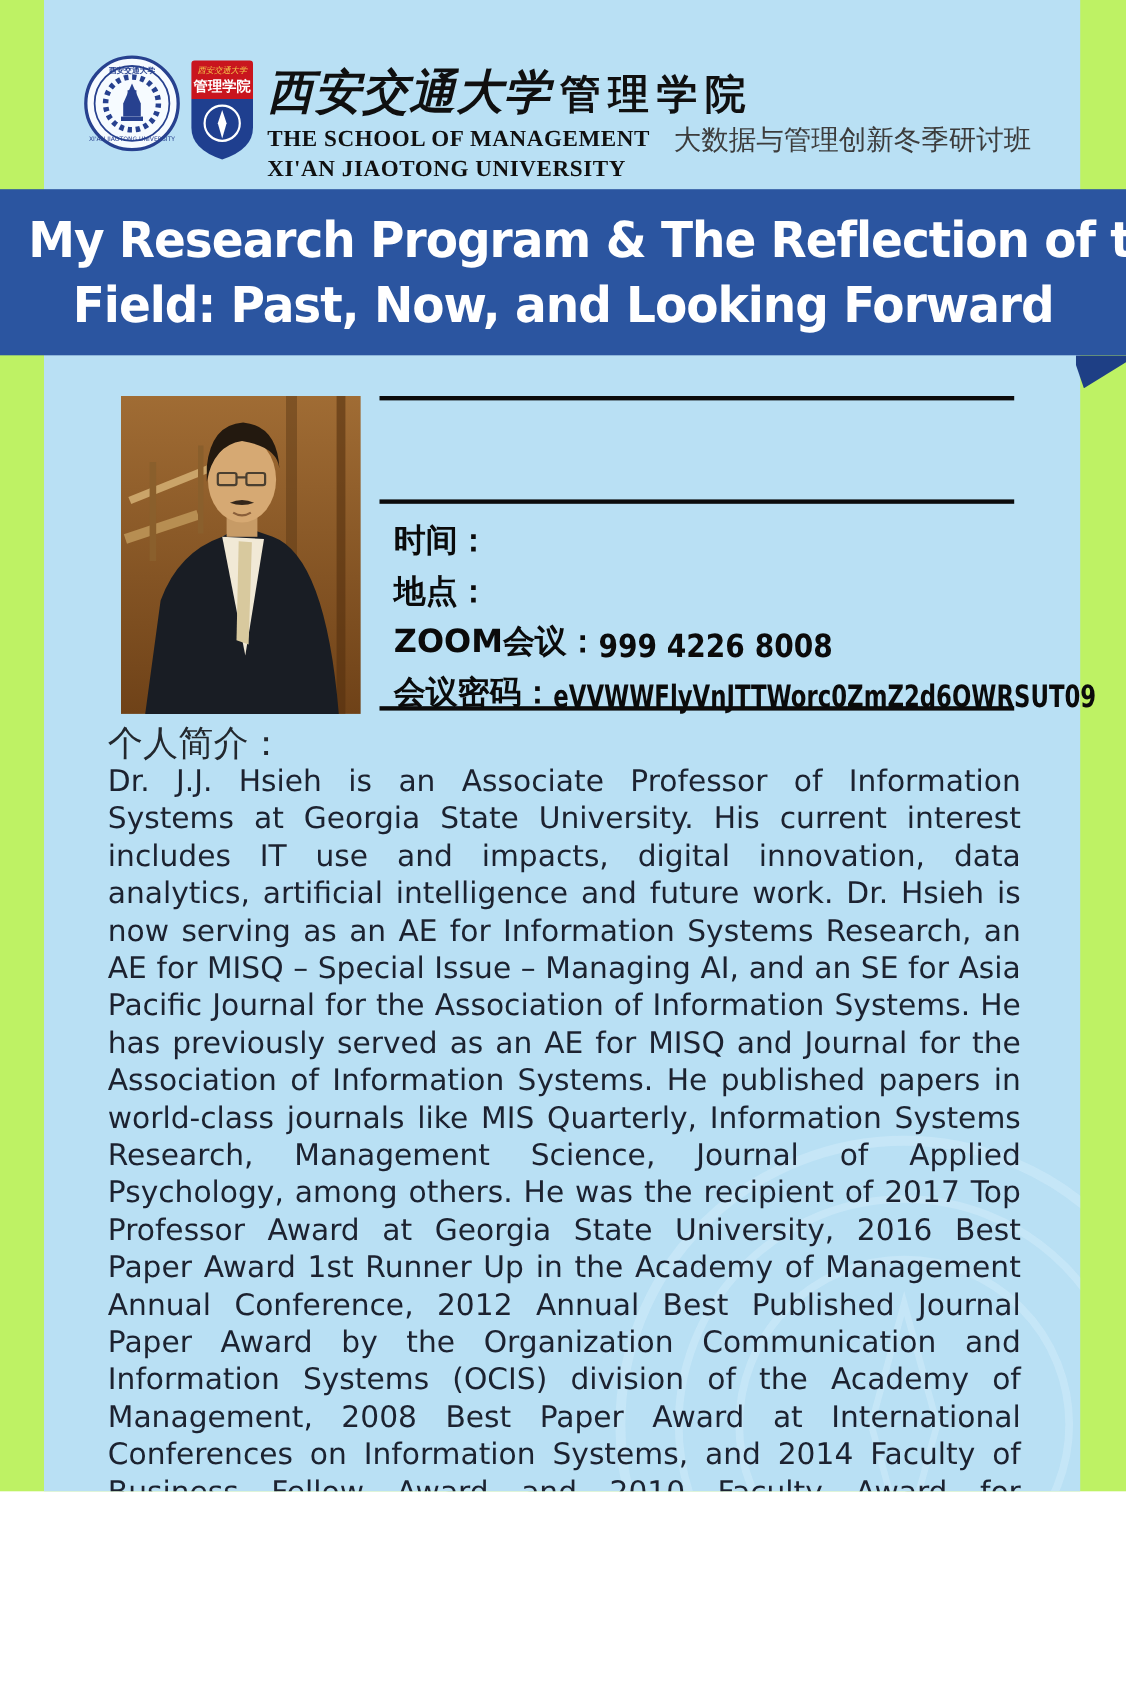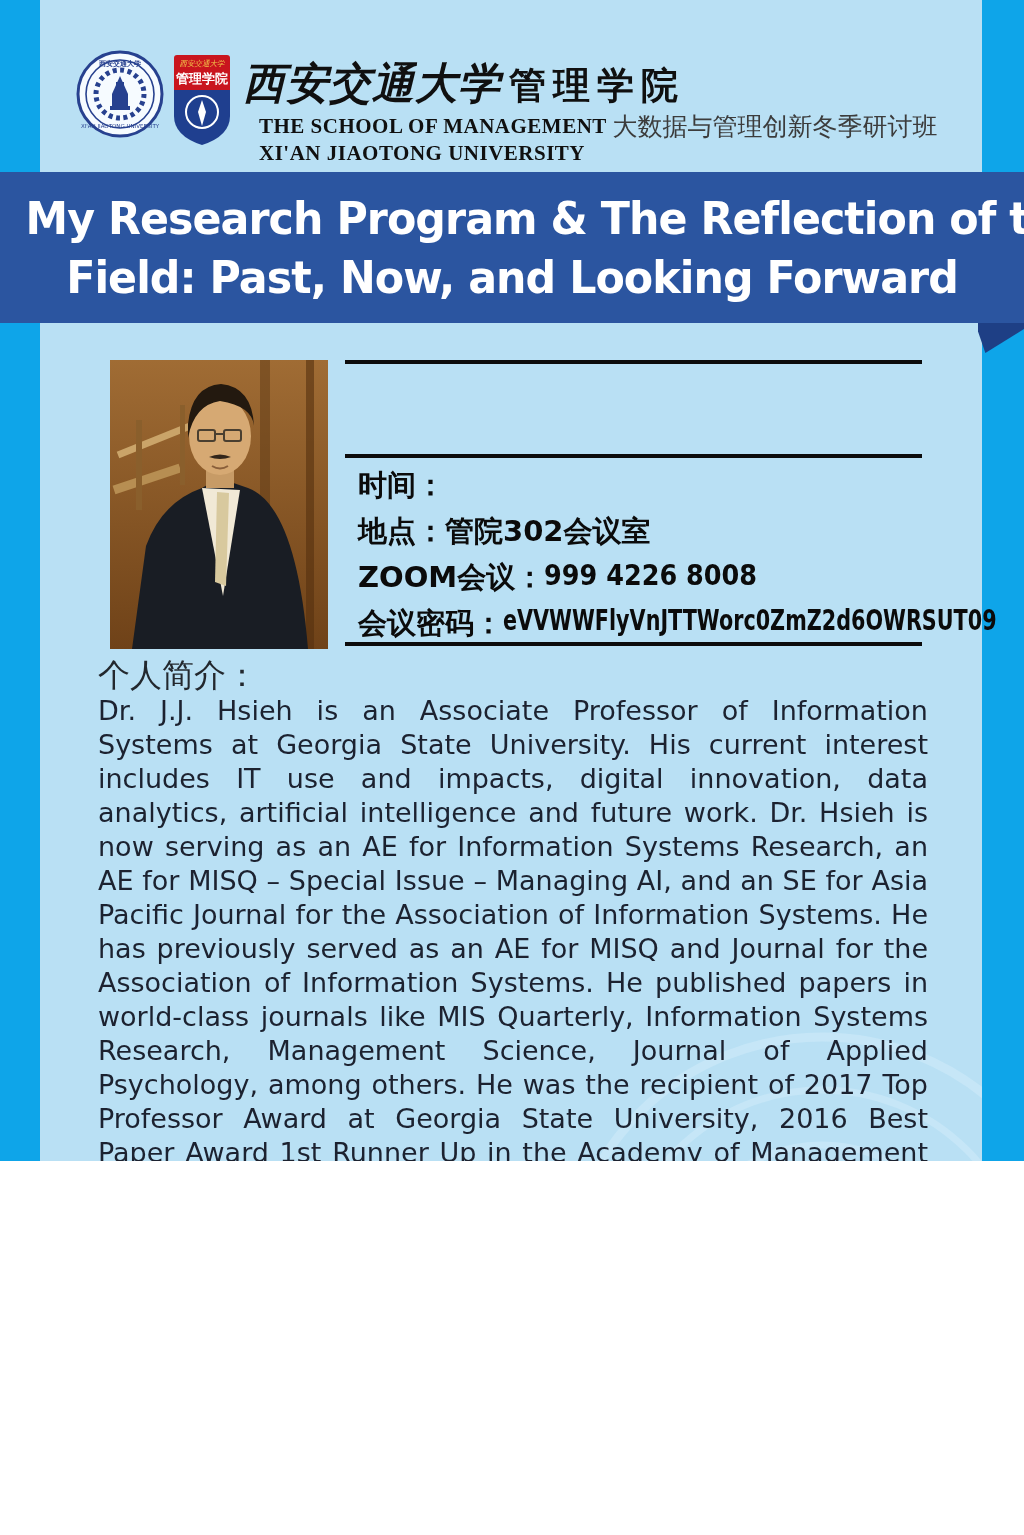--- a/index.html
+++ b/index.html
@@ -3,22 +3,22 @@
 <meta charset="utf-8">
 <style>
   :root{
     --banner:#2b55a0;
     --fold:#1e3f85;
     --bg:#b9e0f4;
     --ink:#1c2230;
   }
   html,body{margin:0;padding:0;background:#ffffff;}
   .page{
-    position:relative;width:1024px;height:1161px;margin:0 auto;
-    background:#0ea5e9;overflow:hidden;
+    position:relative;width:1024px;height:1356px;margin:0 auto;
+    background:#bef264;overflow:hidden;
     font-family:"DejaVu Sans","Liberation Sans",sans-serif;
   }
   .content-bg{
     position:absolute;left:40px;top:0;width:942px;height:1535px;
     background:var(--bg);overflow:hidden;
   }
   .watermark{position:absolute;right:-120px;bottom:-40px;opacity:.45;}
 
   
   .seal{position:absolute;left:76px;top:50px;width:88px;height:88px;}
@@ -30,21 +30,21 @@
     font-style:italic;font-weight:700;font-size:42px;color:#101010;
     letter-spacing:1px;transform:scaleY(1.02);
   }
   .cn-bold{
     font-weight:700;font-size:37px;color:#101010;letter-spacing:7px;
     margin-left:8px;
   }
   .en-line{
     font-family:"Liberation Serif","DejaVu Serif",serif;
     font-weight:700;font-size:21px;color:#101010;letter-spacing:.5px;
-    margin-top:2px;white-space:nowrap;margin-left:16px;
+    margin-top:2px;white-space:nowrap;
   }
   .series{
     position:absolute;left:610px;top:76px;width:330px;
     text-align:center;color:#3c3c3c;font-size:25px;line-height:37px;
     font-weight:500;white-space:nowrap;margin-top:32px;
   }
 
   
   .title-banner{
     position:absolute;left:0;top:172px;width:1024px;height:151px;
@@ -65,21 +65,21 @@
   
   .photo{position:absolute;left:110px;top:360px;width:218px;height:289px;}
   .rule{position:absolute;left:345px;width:577px;height:4px;background:#0c0c0c;}
   .rule1{top:360px}.rule2{top:454px}.rule3{top:642px}
   .speaker-line{
     position:absolute;left:358px;top:378px;width:560px;
     font-weight:700;font-size:38px;color:#0b0b0b;white-space:nowrap;
   }
   .speaker-line .name{margin-left:18px;letter-spacing:1px;}
   .detail-rows{position:absolute;left:358px;top:466px;width:560px;}
-  .detail-row{height:46px;display:flex;align-items:flex-start;white-space:nowrap;}
+  .detail-row{height:46px;display:flex;align-items:flex-end;white-space:nowrap;}
   .detail-label{font-weight:700;font-size:29px;color:#0b0b0b;}
   .detail-value{font-weight:700;font-size:29px;color:#0b0b0b;}
   .cond{display:inline-block;transform:scaleX(.88);transform-origin:0 50%;}
   .cond-tight{display:inline-block;transform:scaleX(.74);transform-origin:0 50%;font-size:28px;letter-spacing:0;}
 
   
   .bio-heading{
     position:absolute;left:98px;top:654px;font-size:32px;color:#23282e;
   }
   .bio-text{
@@ -182,21 +182,20 @@
 
   <div class="rule rule1"></div>
   <div class="rule rule2"></div>
 
   <div class="detail-rows">
     <div class="detail-row">
       <span class="detail-label">时间：</span>
     </div>
     <div class="detail-row">
       <span class="detail-label">地点：</span>
-      <span class="detail-value">管院302会议室</span>
     </div>
     <div class="detail-row">
       <span class="detail-label">ZOOM会议：</span>
       <span class="detail-value cond">999 4226 8008</span>
     </div>
     <div class="detail-row">
       <span class="detail-label">会议密码：</span>
       <span class="detail-value cond-tight">eVVWWFlyVnJTTWorc0ZmZ2d6OWRSUT09</span>
     </div>
   </div>

